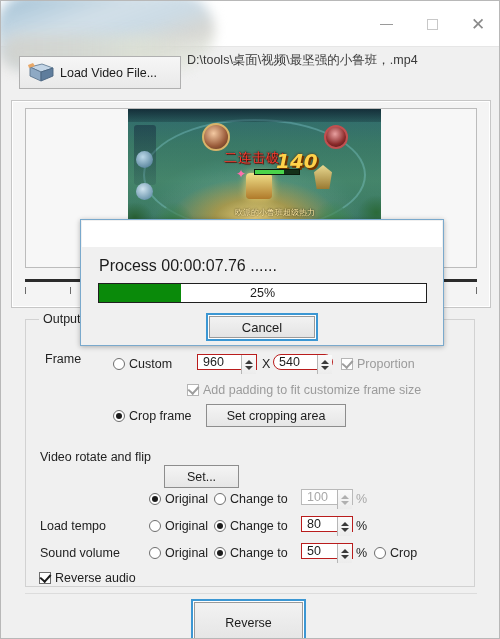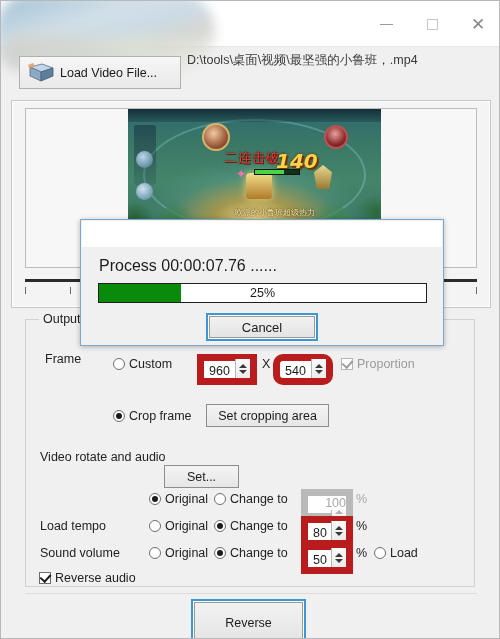--- a/index.html
+++ b/index.html
@@ -262,25 +262,25 @@
     border-width:0 2px 2px 0; transform:rotate(42deg);
   }
   .check.dis { border-color:#b5b5b5; }
   .check.dis.on::after { border-color:#9d9d9d; }
   .opt {
     position:absolute; font-size:12.5px; color:#222;
     display:flex; align-items:center; gap:4px; white-space:nowrap;
   }
   .opt.dim { color:#9b9b9b; }
   .spin {
-    position:absolute; height:31px;
-    border:7px solid #b91c1c; background:#fff;
-    display:flex; align-items:flex-end;
-  }
-  .spin.dis { border-color:#b9b9b9; background:#fff;flex-direction:column; }
+    position:absolute; height:16px;
+    border:1px solid #b91c1c; background:#fff;
+    display:flex; align-items:flex-start;
+  }
+  .spin.dis { border-color:#b9b9b9; background:#fff; }
   .spin .val { flex:1; padding-left:5px; font-size:12.5px; color:#1c1c1c; }
   .spin.dis .val { color:#a8a8a8; }
   .spin .arrows {
     width:15px; height:19px; border-left:1px solid #b6b6b6;
     background: linear-gradient(#fafafa,#ececec);
     display:flex; flex-direction:column; align-items:center; justify-content:center;
   }
   .spin .arrows .up, .spin .arrows .dn {
     width:0; height:0; border-left:4px solid transparent; border-right:4px solid transparent;
   }
@@ -467,28 +467,32 @@
     <span class="arrows">
         <span class="up"></span>
         <span class="dn"></span>
       </span>
   </div>
   <div class="opt dim" style="left:340px; top:356px;">
     <span class="check dis on"></span>
     <span>Proportion</span>
   </div>
 
+  <div class="opt dim" style="left:186px; top:382px;">
+    <span class="check dis on"></span>
+    <span>Add padding to fit customize frame size</span>
+  </div>
 
   <div class="opt" style="left:112px; top:408px;">
     <span class="radio on"></span>
     <span>Crop frame</span>
   </div>
-  <div class="sbtn" style="left:205px; top:403px; width:123px; height:23px;text-align:center;">Set cropping area</div>
-
-  <div class="row-label" style="left:39px; top:449px;">Video rotate and audio</div>
+  <div class="sbtn" style="left:205px; top:403px; width:140px; height:23px;text-align:center;">Set cropping area</div>
+
+  <div class="row-label" style="left:39px; top:449px;">Video rotate and flip</div>
   <div class="sbtn" style="left:163px; top:444px; width:75px; height:23px;margin-top:20px;">Set...</div>
 
   <div class="opt" style="left:148px; top:491px;">
     <span class="radio on"></span>
     <span>Original</span>
   </div>
   <div class="opt" style="left:213px; top:491px;">
     <span class="radio"></span>
     <span>Change to</span>
   </div>
@@ -531,21 +535,21 @@
   <div class="spin" style="left:300px; top:542px; width:52px;">
     <span class="val">50</span>
     <span class="arrows">
         <span class="up"></span>
         <span class="dn"></span>
       </span>
   </div>
   <div class="pct" style="left:355px; top:545px;">%</div>
   <div class="opt" style="left:373px; top:545px;">
     <span class="radio"></span>
-    <span>Load</span>
+    <span>Crop</span>
   </div>
 
   <div class="opt" style="left:38px; top:570px;">
     <span class="check on"></span>
     <span>Reverse audio</span>
   </div>
 
   <div class="bottom-sep"></div>
   <div class="reverse-wrap">
     <div class="reverse-btn">Reverse</div>

